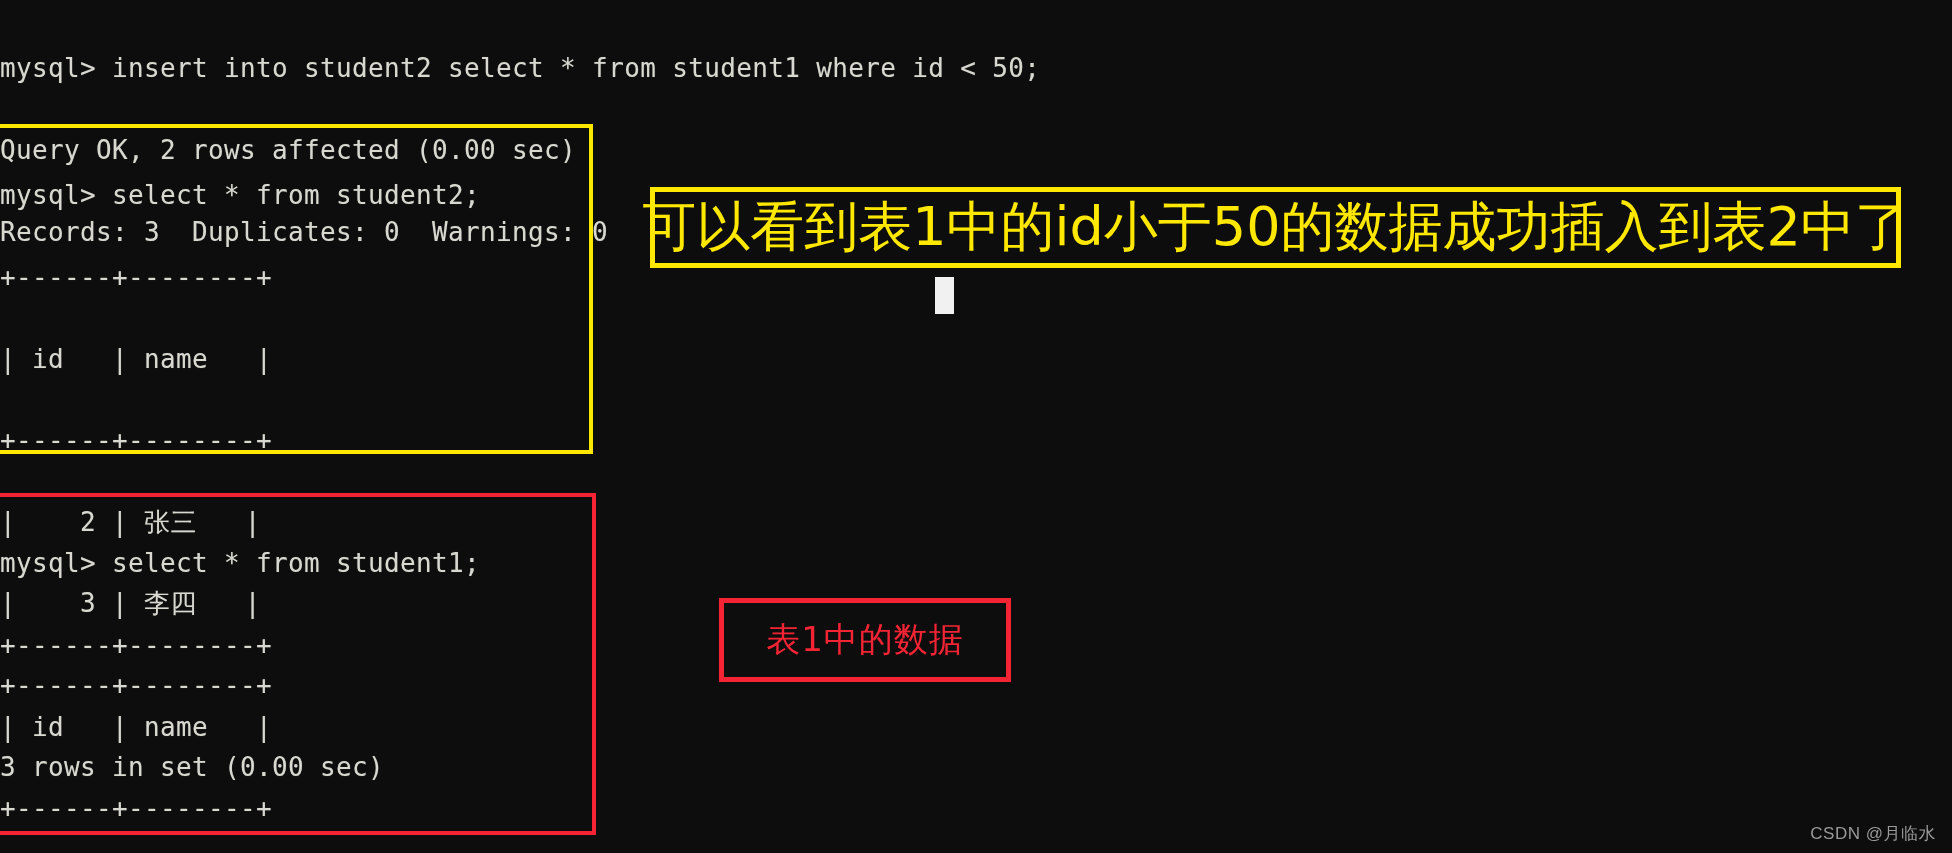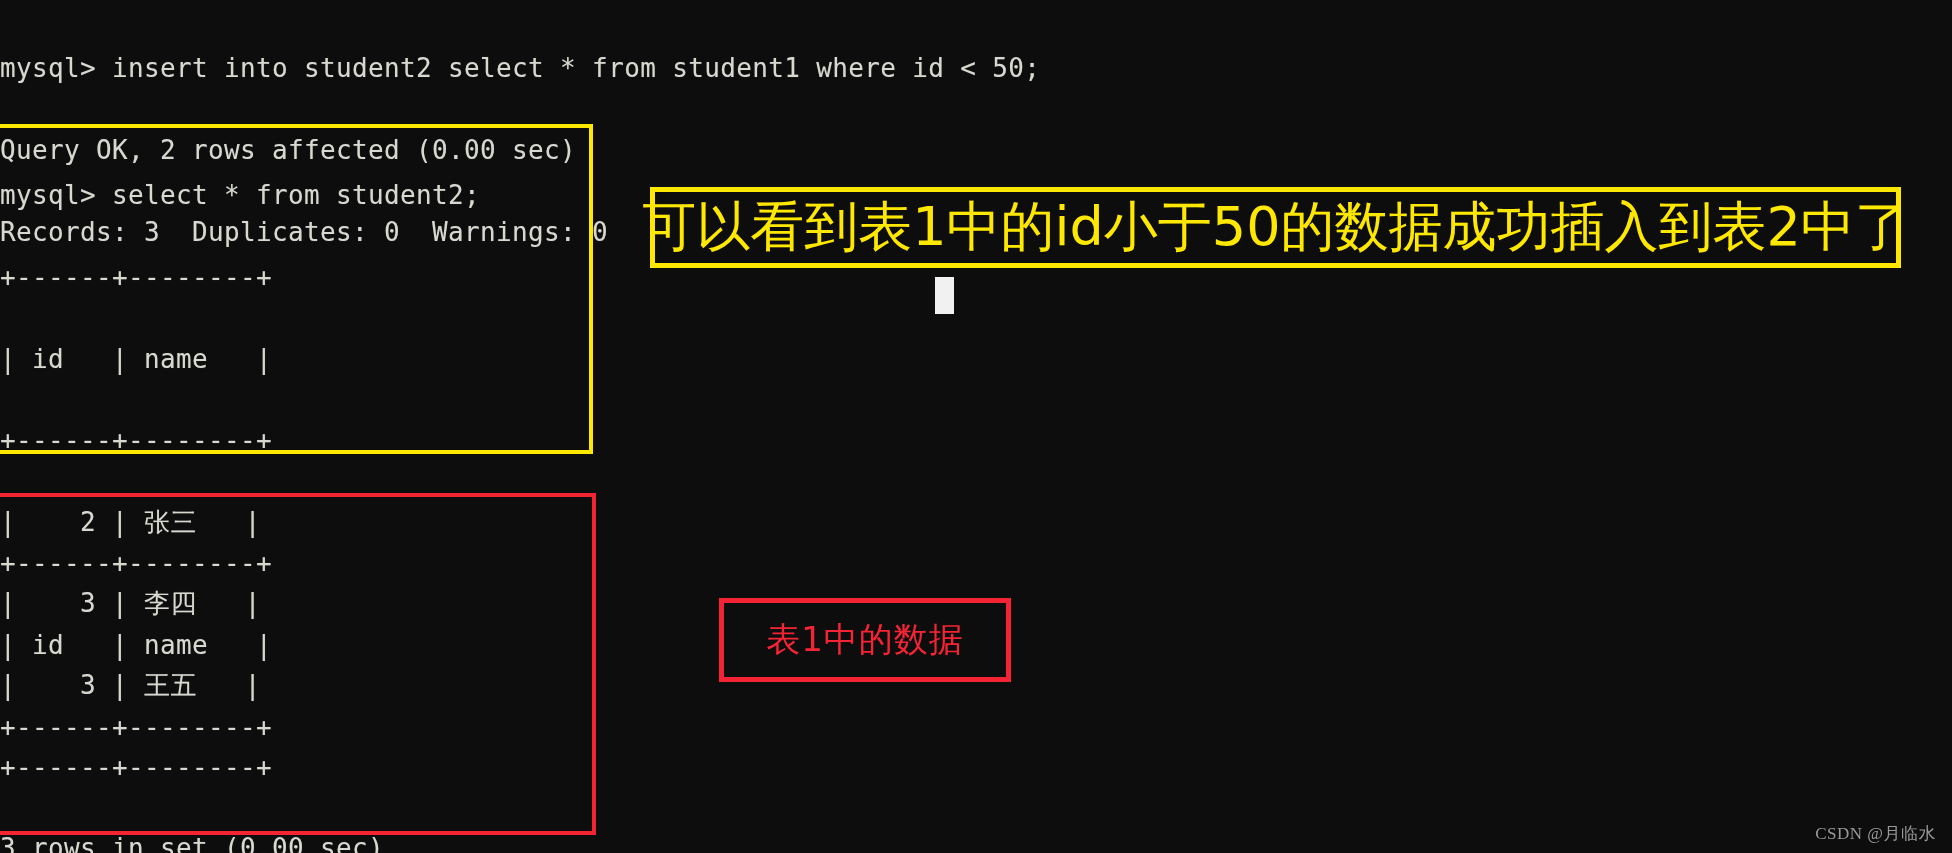--- a/index.html
+++ b/index.html
@@ -104,21 +104,21 @@
     height: 37px;
     background: #f1f1f1;
   }
 
   
   #watermark {
     position: absolute;
     right: 16px;
     bottom: 8px;
     color: #9a9a9a;
-    font-family: Liberation Serif, serif;
+    font-family: Liberation Sans, sans-serif;
     font-size: 17px;
     letter-spacing: 0.5px;
   }
 </style>
 </head>
 <body>
 
 <div id="screen">
 
   <div class="term" id="block-header">
@@ -127,26 +127,26 @@
     <div class="term-line">Records: 3  Duplicates: 0  Warnings: 0</div>
   </div>
 
   <div class="term" id="block-student2">
     <div class="term-line">mysql&gt; select * from student2;</div>
     <div class="term-line">+------+--------+</div>
     <div class="term-line">| id   | name   |</div>
     <div class="term-line">+------+--------+</div>
     <div class="term-line">|    2 | 张三   |</div>
     <div class="term-line">|    3 | 李四   |</div>
-    <div class="term-line">|    3 | 王五   |</div>
     <div class="term-line">+------+--------+</div>
     <div class="term-line">3 rows in set (0.00 sec)</div>
   </div>
 
   <div class="term" id="block-student1">
+    <div class="term-line">mysql&gt; select * from student1;</div>
     <div class="term-line">+------+--------+</div>
     <div class="term-line">| id   | name   |</div>
     <div class="term-line">+------+--------+</div>
     
     
     
     
     
     
   </div>

